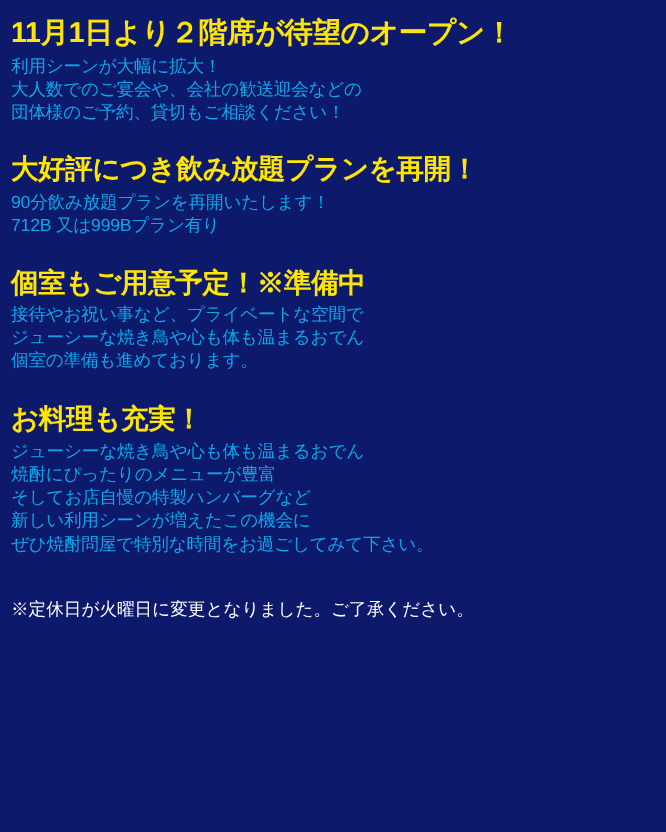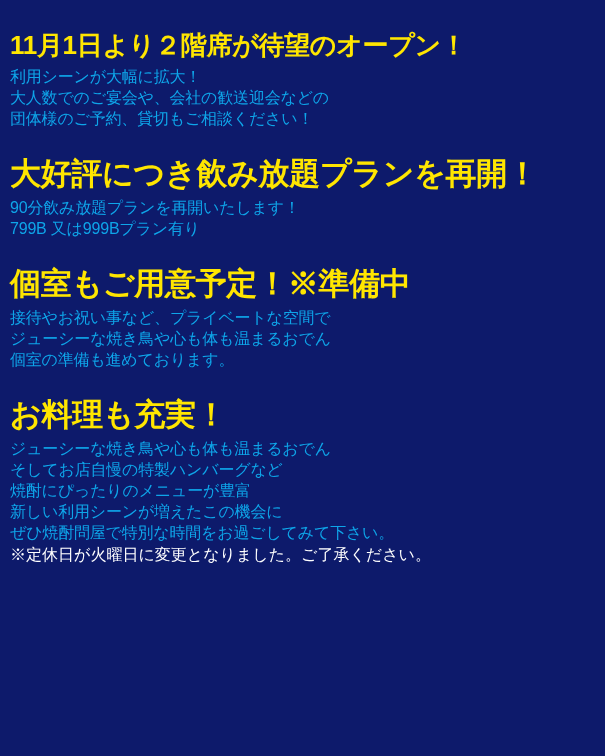--- a/index.html
+++ b/index.html
@@ -11,26 +11,26 @@
     height: 756px;
     background: #0d1a6b;
     font-family: "Liberation Sans", sans-serif;
     overflow: hidden;
   }
   .page {
     position: relative;
     width: 605px;
     height: 584px;
     box-sizing: border-box;
-    padding: 26px 10px 0 10px;
+    padding: 10px 10px 0 10px;
   }
   .heading {
     color: #ffe600;
     font-weight: bold;
-    font-size: 31px;
+    font-size: 25px;
     line-height: 1.22;
     letter-spacing: -0.3px;
     white-space: nowrap;
   }
   .heading.first {
     font-size: 26px;
     margin-top: 4px;
   }
   .body-line {
     color: #0ea5e9;
@@ -69,41 +69,41 @@
     <div class="body-line">大人数でのご宴会や、会社の歓送迎会などの</div>
     <div class="body-line">団体様のご予約、貸切もご相談ください！</div>
   </div>
 
   <div class="gap-lg"></div>
 
   <div class="block">
     <div class="heading">大好評につき飲み放題プランを再開！</div>
     <div class="gap-sm"></div>
     <div class="body-line">90分飲み放題プランを再開いたします！</div>
-    <div class="body-line">799B 又は999Bプラン有り</div>
+    <div class="body-line">712B 又は999Bプラン有り</div>
   </div>
 
   <div class="gap-lg"></div>
 
   <div class="block">
     <div class="heading">個室もご用意予定！※準備中</div>
     <div class="gap-sm"></div>
     <div class="body-line">接待やお祝い事など、プライベートな空間で</div>
     <div class="body-line">ジューシーな焼き鳥や心も体も温まるおでん</div>
     <div class="body-line">個室の準備も進めております。</div>
   </div>
 
   <div class="gap-lg"></div>
 
   <div class="block">
     <div class="heading">お料理も充実！</div>
     <div class="gap-sm"></div>
     <div class="body-line">ジューシーな焼き鳥や心も体も温まるおでん</div>
+    <div class="body-line">焼酎にぴったりのメニューが豊富</div>
     <div class="body-line">そしてお店自慢の特製ハンバーグなど</div>
-    <div class="body-line">焼酎にぴったりのメニューが豊富</div>
     <div class="body-line">新しい利用シーンが増えたこの機会に</div>
     <div class="body-line">ぜひ焼酎問屋で特別な時間をお過ごしてみて下さい。</div>
   </div>
 
   <div class="note-wrap">
     <div class="note">※定休日が火曜日に変更となりました。ご了承ください。</div>
   </div>
 
 </div>
 

